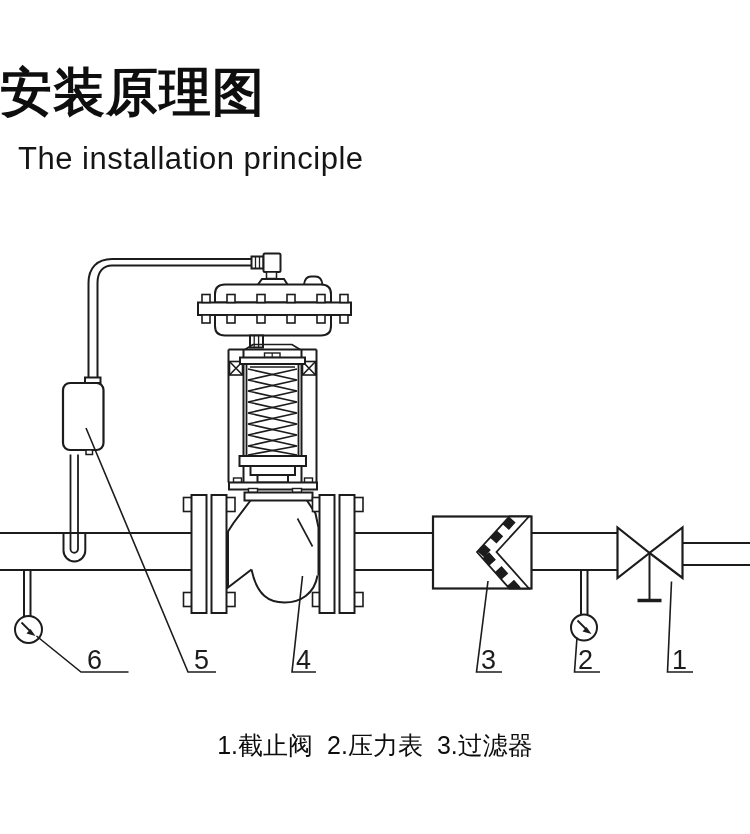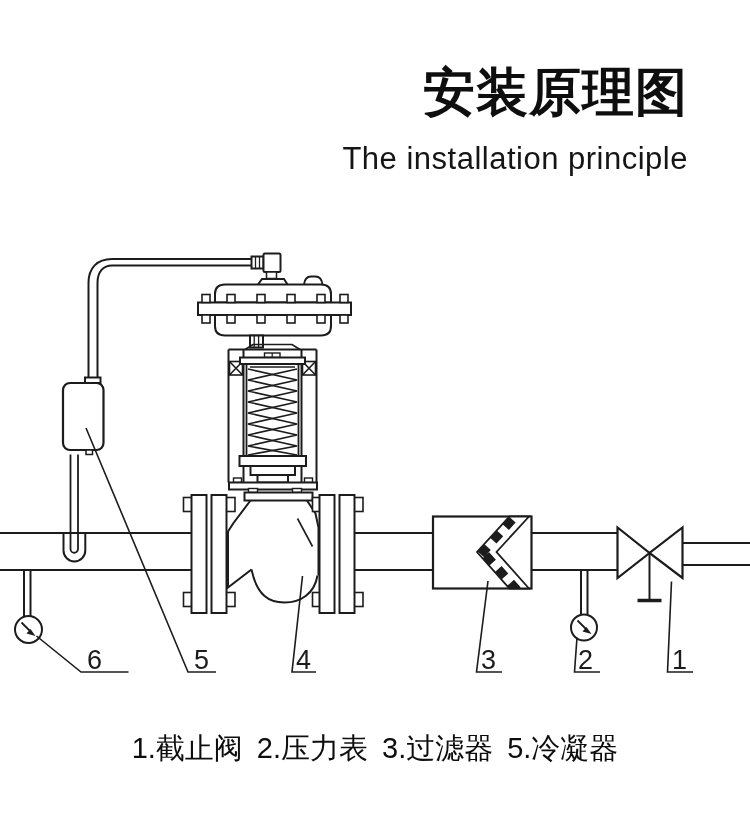--- a/index.html
+++ b/index.html
@@ -1,24 +1,24 @@
 <!DOCTYPE html>
 <html><head>
 <meta charset="utf-8">
 <style>
   html,body{margin:0;padding:0;background:#fff;}
   .page{position:relative;width:750px;height:834px;background:#ffffff;overflow:hidden;
         font-family:"Liberation Sans",sans-serif;color:#111;}
-  .header{position:absolute;top:0;left:0;width:688px;text-align:right;}
+  .header{position:absolute;top:0;left:0;width:688px;text-align:left;}
   .header h1{margin:64px 0 0 0;font-size:52px;line-height:1.1;font-weight:700;
              color:#0e0e0e;letter-spacing:1px;}
-  .subtitle{margin-top:20px;font-size:31px;font-weight:500;color:#151515;letter-spacing:0.5px;}
+  .subtitle{margin-top:20px;font-size:31px;font-weight:500;color:#151515;letter-spacing:0.5px;padding-left:18px;}
   svg.diagram{position:absolute;top:0;left:0;}
   .legend{position:absolute;top:729px;left:0;width:750px;display:flex;
-          justify-content:center;gap:14px;font-size:29px;font-weight:400;color:#0d0d0d;
+          justify-content:center;gap:14px;font-size:25px;font-weight:400;color:#0d0d0d;
           white-space:nowrap;}
   .callout-num{font-size:27px;fill:#1c1c1c;font-family:"Liberation Sans",sans-serif;font-weight:400;}
 </style>
 </head>
 <body>
 
 <div class="page">
 
   <div class="header">
     <h1>安装原理图</h1>
@@ -175,16 +175,15 @@
       <text class="callout-num" x="296" y="669">4</text>
       <text class="callout-num" x="194" y="669">5</text>
       <text class="callout-num" x="87" y="669">6</text>
     </g>
   </svg>
 
   <div class="legend">
     <span>1.截止阀</span>
     <span>2.压力表</span>
     <span>3.过滤器</span>
-    <span>5.冷凝器</span>
   </div>
 
 </div>
 
 </body></html>

